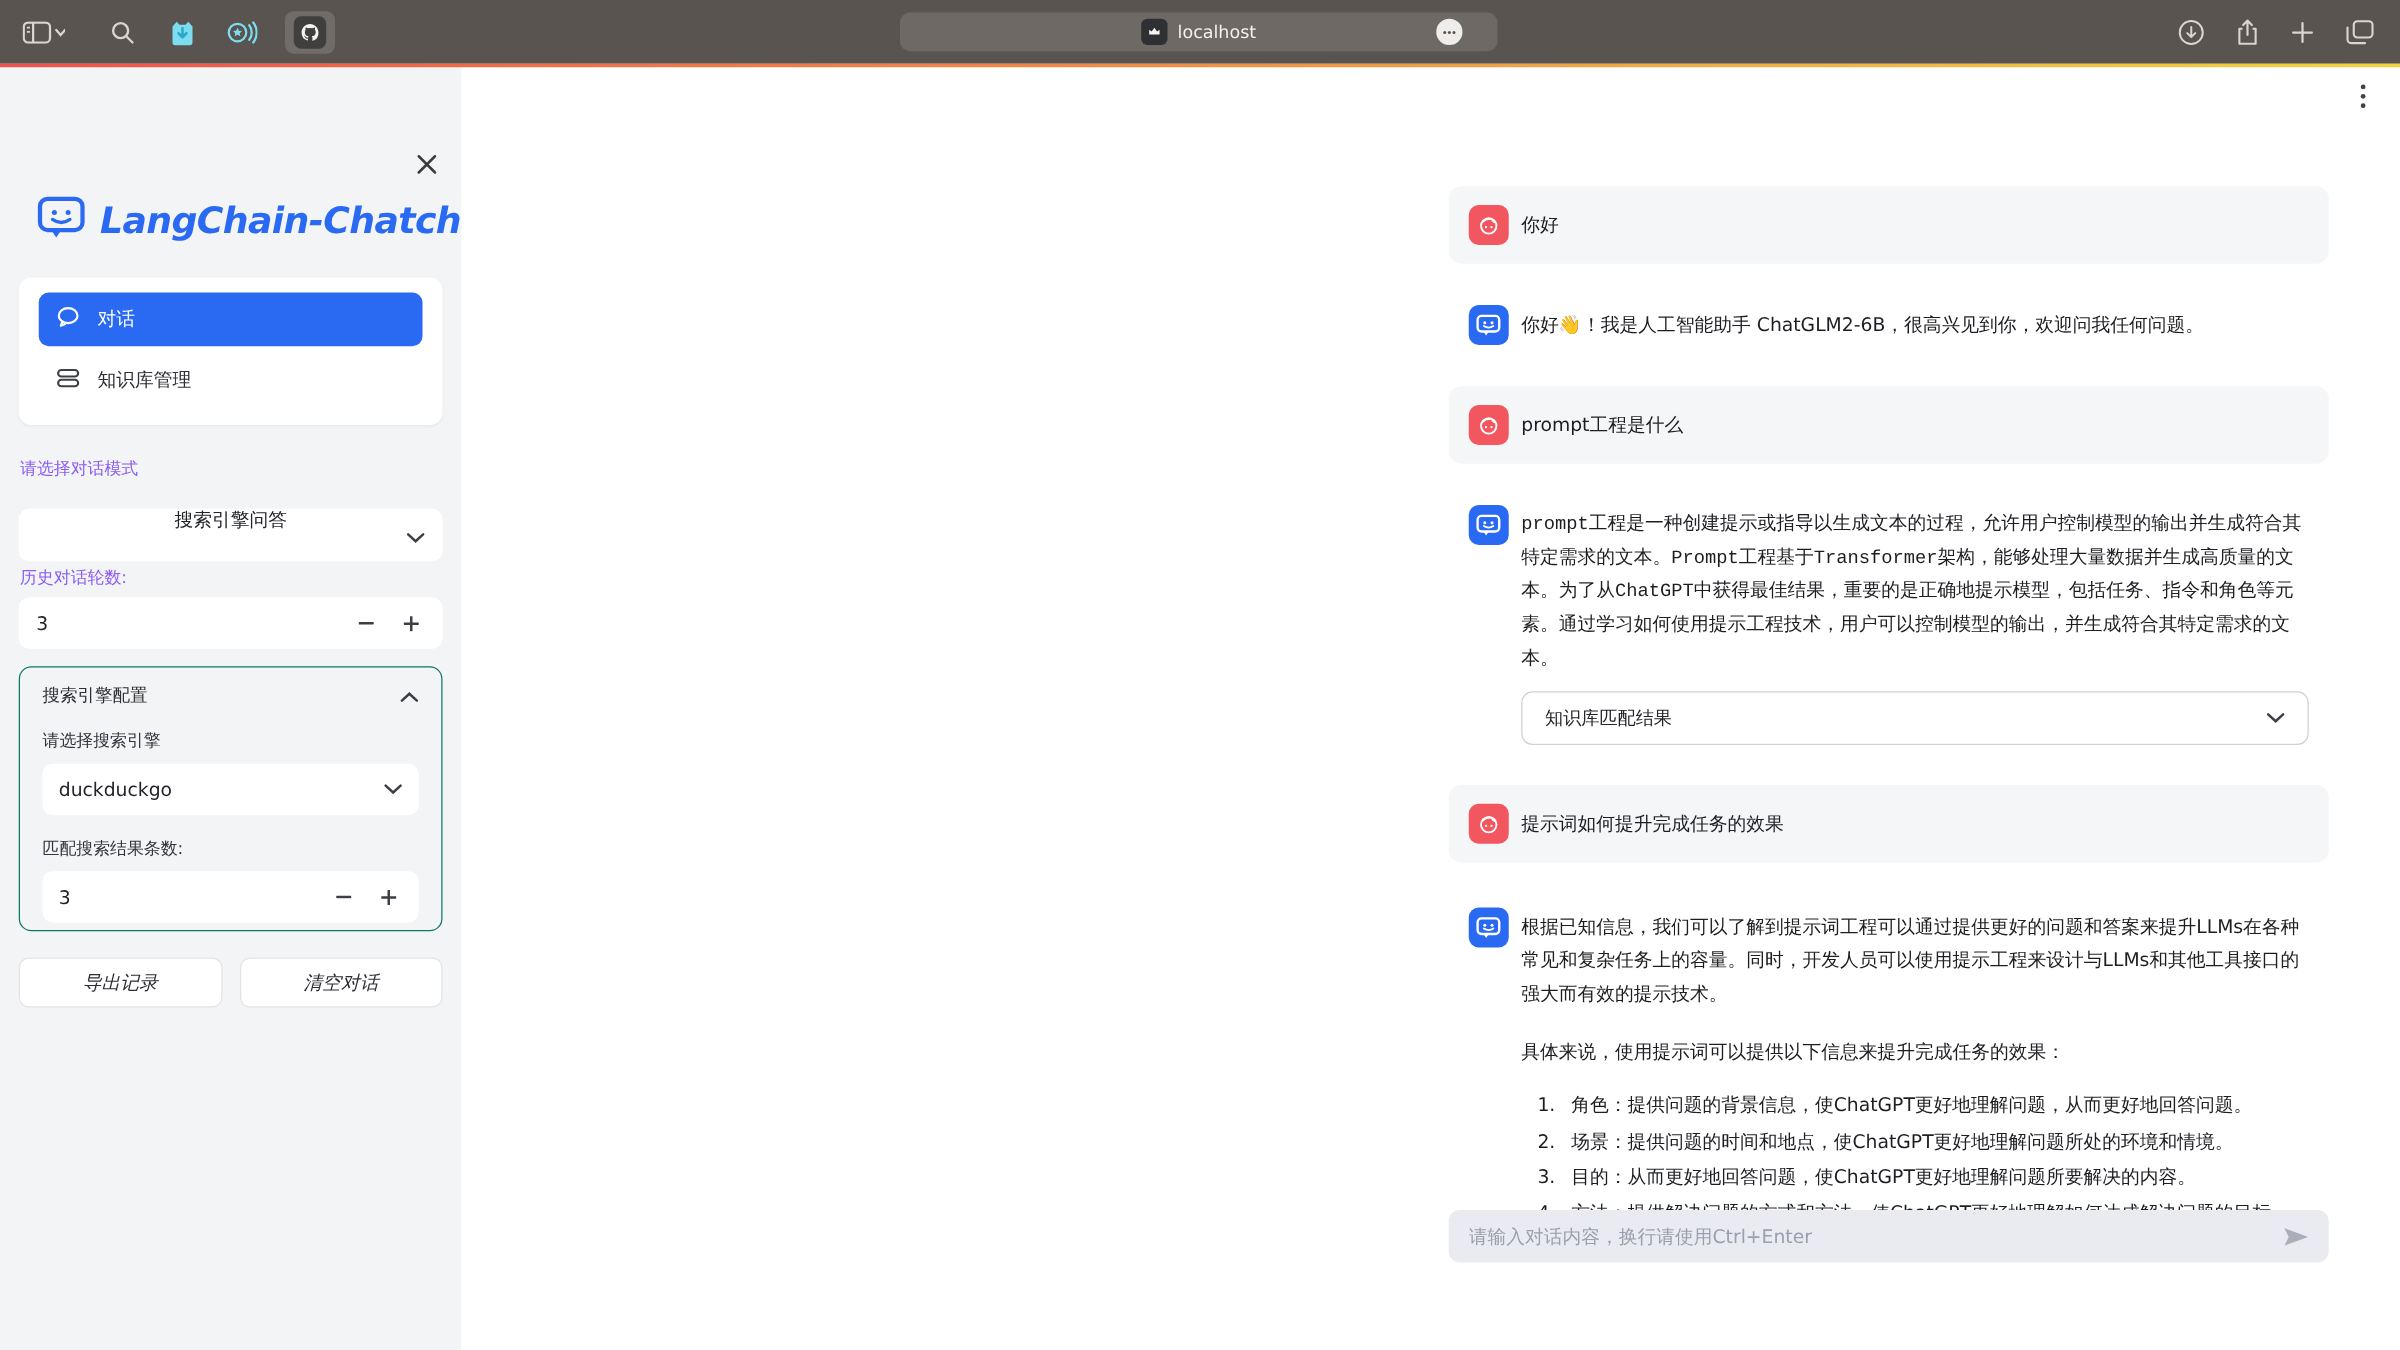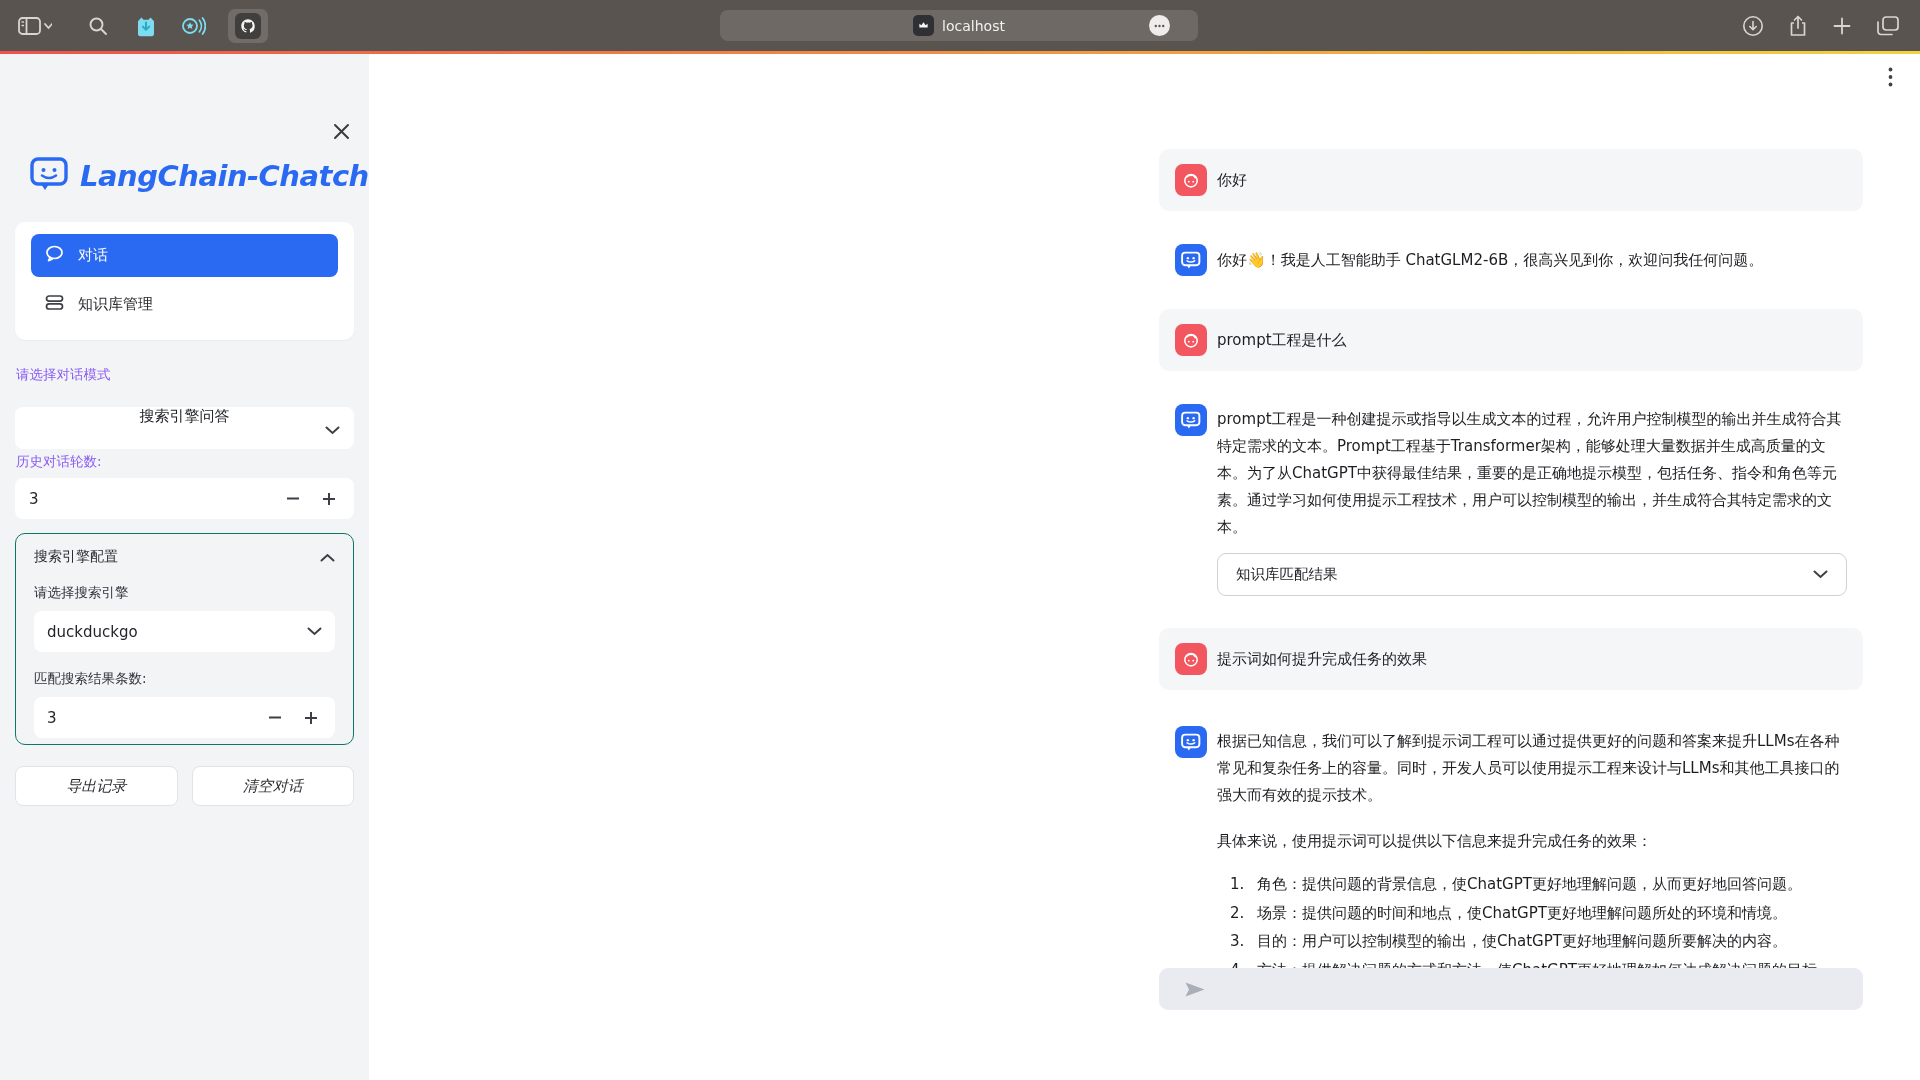--- a/index.html
+++ b/index.html
@@ -332,21 +332,21 @@
         <svg width="22" height="22" viewBox="0 0 32 32">
           <circle cx="16" cy="17" r="9" fill="none" stroke="#fff" stroke-width="2.2"></circle>
           <path d="M7.5 14.5A9 9 0 0124.5 14.5l-3.5-1.5-2.5-3-5 .5-3 2z" fill="#fff"></path>
           <circle cx="12.8" cy="18.5" r="1.3" fill="#fff"></circle>
             <circle cx="19.2" cy="18.5" r="1.3" fill="#fff"></circle>
         </svg>
       </span>
       <span class="msg-text">prompt工程是什么</span>
     </div>
 
-    <div class="msg bot" style="top:350px;">
+    <div class="msg bot" style="top:350px;font-family:Liberation Mono, monospace;">
       <span class="avatar blue">
         <svg width="22" height="22" viewBox="0 0 42 40">
           <rect x="4" y="6" width="33" height="24" rx="6" fill="none" stroke="#fff" stroke-width="3.6"></rect>
           <circle cx="15" cy="16.5" r="2.3" fill="#fff"></circle>
             <circle cx="26" cy="16.5" r="2.3" fill="#fff"></circle>
           <path d="M13.5 21.5q7.5 5 14.5 0" fill="none" stroke="#fff" stroke-width="2.8" stroke-linecap="round"></path>
           <path d="M13 30l4 6 4-6z" fill="#fff"></path>
         </svg>
       </span>
       <div class="bot-col">
@@ -383,27 +383,28 @@
           <path d="M13.5 21.5q7.5 5 14.5 0" fill="none" stroke="#fff" stroke-width="2.8" stroke-linecap="round"></path>
           <path d="M13 30l4 6 4-6z" fill="#fff"></path>
         </svg>
       </span>
       <div class="bot-col">
         <div class="msg-text" style="margin-top:2px;">根据已知信息，我们可以了解到提示词工程可以通过提供更好的问题和答案来提升LLMs在各种常见和复杂任务上的容量。同时，开发人员可以使用提示工程来设计与LLMs和其他工具接口的强大而有效的提示技术。</div>
         <div class="msg-text para2">具体来说，使用提示词可以提供以下信息来提升完成任务的效果：</div>
         <ol class="tips">
           <li>角色：提供问题的背景信息，使ChatGPT更好地理解问题，从而更好地回答问题。</li>
           <li>场景：提供问题的时间和地点，使ChatGPT更好地理解问题所处的环境和情境。</li>
-          <li>目的：用户可以控制模型的输出，使ChatGPT更好地理解问题所要解决的内容。</li>
+          <li>目的：从而更好地回答问题，使ChatGPT更好地理解问题所要解决的内容。</li>
           <li>方法：提供解决问题的方式和方法，使ChatGPT更好地理解如何达成解决问题的目标。</li>
         </ol>
       </div>
     </div>
 
     <div class="input-bar">
+      <input class="chat-input" type="text" placeholder="请输入对话内容，换行请使用Ctrl+Enter" style="">
       <span class="send-btn">
         <svg width="20" height="15" viewBox="0 0 20 15">
           <path d="M0.5 0.5L19.5 7.5 0.5 14.5 4 7.5z" fill="#a9aeb9"></path>
         </svg>
       </span>
     </div>
   </div>
 
 </div>
 

